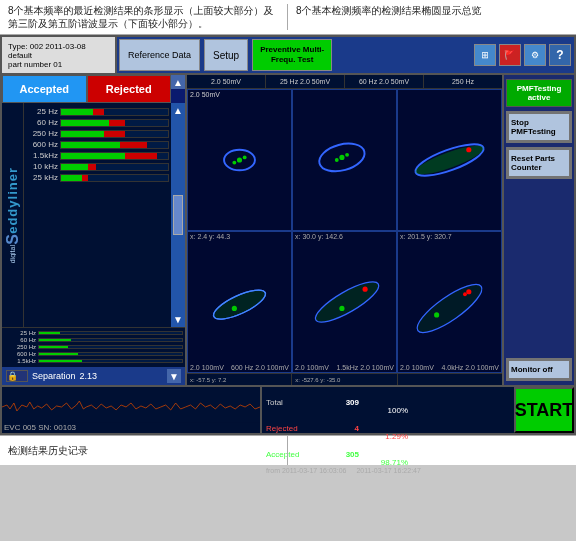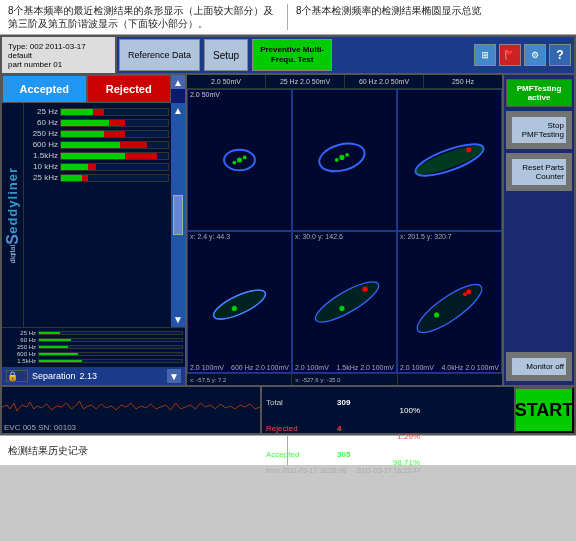--- a/index.html
+++ b/index.html
@@ -246,25 +246,26 @@
       font-weight: bold;
       text-align: center;
       padding: 4px 2px;
       width: 100%;
       border: 1px solid #555;
     }
     .pmf-btn {
       background: #b0c4de;
       color: #000;
       font-size: 8px;
-      text-align: right;
+      text-align: left;
       padding: 4px 2px;
       width: 100%;
-      border: 6px solid #737373;
+      border: 3px solid #737373;
       cursor: pointer;
+      font-weight: bold;
     }
     .pmf-btn.monitor {
       margin-top: auto;
     }
     .spacer { flex: 1; }
 
     
     .bottom-stats {
       height: 48px;
       background: #0a1a4e;
@@ -295,31 +296,32 @@
       flex: 1;
       background: #001033;
       padding: 2px 4px;
       display: flex;
       flex-direction: column;
       justify-content: space-between;
       font-size: 8px;
     }
     .stat-row {
       display: flex;
-      gap: 19px;
+      gap: 13px;
       align-items: center;
     }
     .stat-label {
       color: #ccc;
       width: 52px;
     }
     .stat-value {
       color: #fff;
       font-weight: bold;
       width: 28px;
+      text-align: right;
     }
     .stat-percent {
       color: #fff;
       width: 36px;
       text-align: right;
       margin-top: 17px;
     }
     .stat-rejected { color: #ff4444; }
     .stat-accepted { color: #44ff44; }
     .stats-footer {
@@ -384,21 +386,21 @@
   </div>
   <div class="annotation-right">
     <span>8个基本检测频率的检测结果椭圆显示总览</span>
   </div>
 </div>
 
 <div class="main-container">
 
   <div class="top-bar">
     <div class="type-info">
-      <span style="font-size:8px;">Type: 002  2011-03-17</span>
+      <span style="font-size:8px;">Type: 002  2011-03-08</span>
       <span style="font-size:8px;">default</span>
       <span style="font-size:8px;">part number 01</span>
     </div>
     <button class="nav-btn" style="font-size:9px;">
       <span>Reference Data</span>
     </button>
     <button class="nav-btn">Setup</button>
     <button class="nav-btn active" style="width:80px; text-align:center; line-height:1.2;">
       <span style="font-size:8px;">Preventive Multi-Frequ. Test</span>
     </button>

